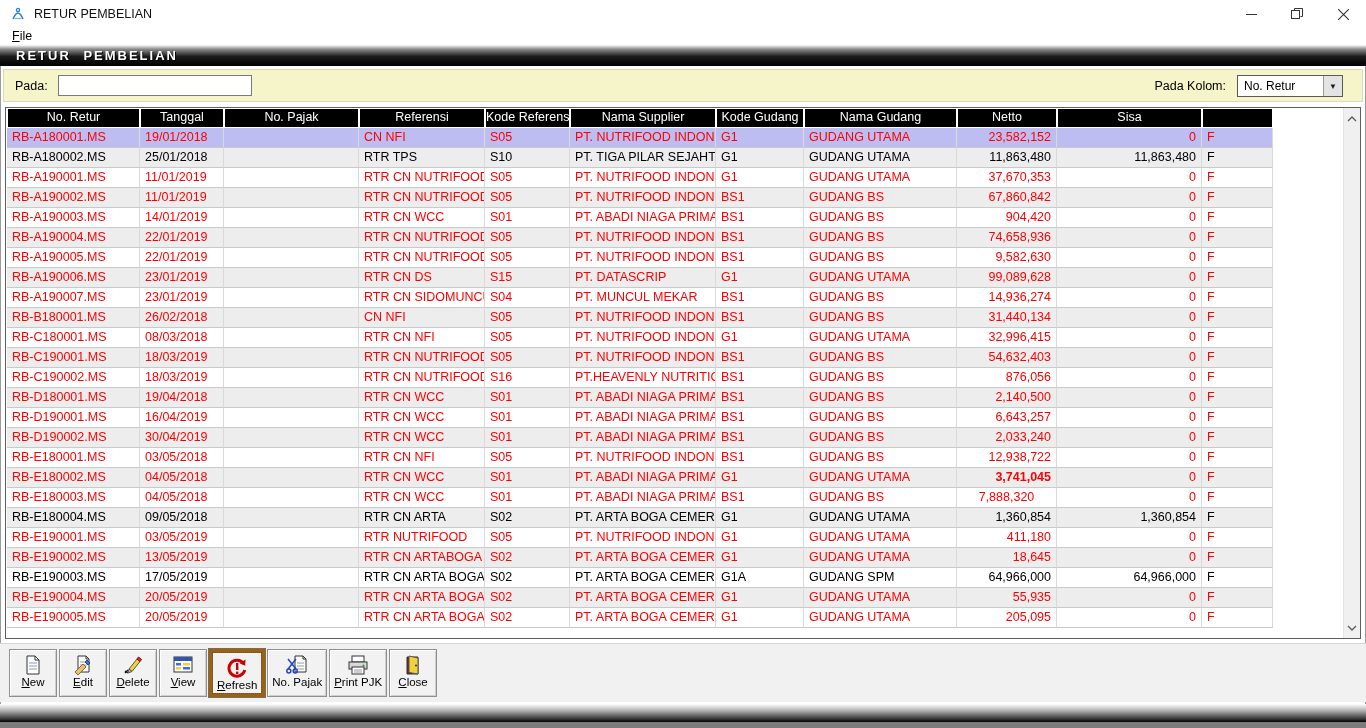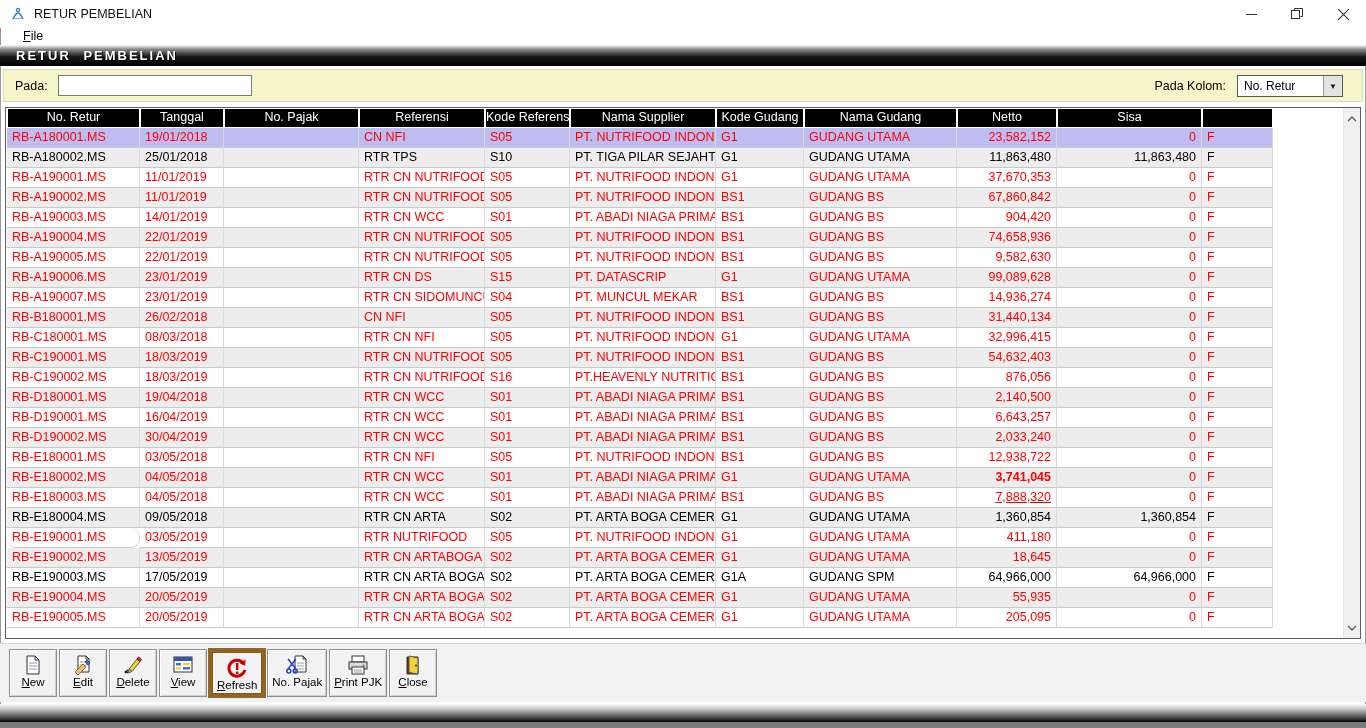--- a/index.html
+++ b/index.html
@@ -11,21 +11,21 @@
   
   .titlebar { position:absolute; top:0; left:0; right:0; height:28px; background:#fff;
               display:flex; align-items:center; padding-left:10px; }
   .app-icon { width:16px; height:16px; margin-right:8px; }
   .win-title { font-size:12.5px; color:#111; }
   .win-controls { margin-left:auto; display:flex; height:28px; }
   .win-btn { width:46px; height:28px; display:flex; align-items:center; justify-content:center; }
 
   
   .menubar { position:absolute; top:28px; left:0; right:0; height:17px; background:#fff;
-             padding-left:9px; font-size:12.5px;margin-left:11px; }
+             padding-left:9px; font-size:12.5px; }
   .menu-item { display:inline-block; padding:1px 3px; color:#000; }
 
   
   .banner { position:absolute; top:45px; left:0; right:0; height:21px;
             background:linear-gradient(180deg,#fbfbfb 0%,#8a8a8a 20%,#1a1a1a 55%,#000 100%);
             color:#fff; font-weight:bold; font-size:13px; letter-spacing:2px; word-spacing:7px;
             line-height:21px; padding-left:16px; text-shadow:1px 1px 0 #000; }
 
   
   .filterbar { position:absolute; top:69px; left:3px; right:3px; height:33px;
@@ -382,39 +382,39 @@
         </div>
         <div class="row odd red">
           <div class="cell" style="width: 133px; text-align: left;">RB-E180003.MS</div>
           <div class="cell" style="width: 84px; text-align: left;">04/05/2018</div>
           <div class="cell" style="width: 135px; text-align: left;"></div>
           <div class="cell" style="width: 126px; text-align: left;">RTR CN WCC</div>
           <div class="cell" style="width: 85px; text-align: left;">S01</div>
           <div class="cell" style="width: 146px; text-align: left;">PT. ABADI NIAGA PRIMA</div>
           <div class="cell" style="width: 88px; text-align: left;">BS1</div>
           <div class="cell" style="width: 153px; text-align: left;">GUDANG BS</div>
-          <div class="cell" style="width: 100px; text-align: right; text-decoration: underline;">7,888,320</div>
+          <div class="cell" style="width: 100px; text-align: center;">7,888,320</div>
           <div class="cell" style="width: 145px; text-align: right;">0</div>
           <div class="cell" style="width: 71px; text-align: left;">F</div>
         </div>
         <div class="row even black">
           <div class="cell" style="width: 133px; text-align: left;">RB-E180004.MS</div>
           <div class="cell" style="width: 84px; text-align: left;">09/05/2018</div>
           <div class="cell" style="width: 135px; text-align: left;"></div>
           <div class="cell" style="width: 126px; text-align: left;">RTR CN ARTA</div>
           <div class="cell" style="width: 85px; text-align: left;">S02</div>
           <div class="cell" style="width: 146px; text-align: left;">PT. ARTA BOGA CEMERLANG</div>
           <div class="cell" style="width: 88px; text-align: left;">G1</div>
           <div class="cell" style="width: 153px; text-align: left;">GUDANG UTAMA</div>
           <div class="cell" style="width: 100px; text-align: right;">1,360,854</div>
           <div class="cell" style="width: 145px; text-align: right;">1,360,854</div>
           <div class="cell" style="width: 71px; text-align: left;">F</div>
         </div>
         <div class="row odd red">
-          <div class="cell" style="width: 133px; text-align: left; border-radius: 9px;">RB-E190001.MS</div>
+          <div class="cell" style="width: 133px; text-align: left;">RB-E190001.MS</div>
           <div class="cell" style="width: 84px; text-align: left;">03/05/2019</div>
           <div class="cell" style="width: 135px; text-align: left;"></div>
           <div class="cell" style="width: 126px; text-align: left;">RTR NUTRIFOOD</div>
           <div class="cell" style="width: 85px; text-align: left;">S05</div>
           <div class="cell" style="width: 146px; text-align: left;">PT. NUTRIFOOD INDONESIA</div>
           <div class="cell" style="width: 88px; text-align: left;">G1</div>
           <div class="cell" style="width: 153px; text-align: left;">GUDANG UTAMA</div>
           <div class="cell" style="width: 100px; text-align: right;">411,180</div>
           <div class="cell" style="width: 145px; text-align: right;">0</div>
           <div class="cell" style="width: 71px; text-align: left;">F</div>

